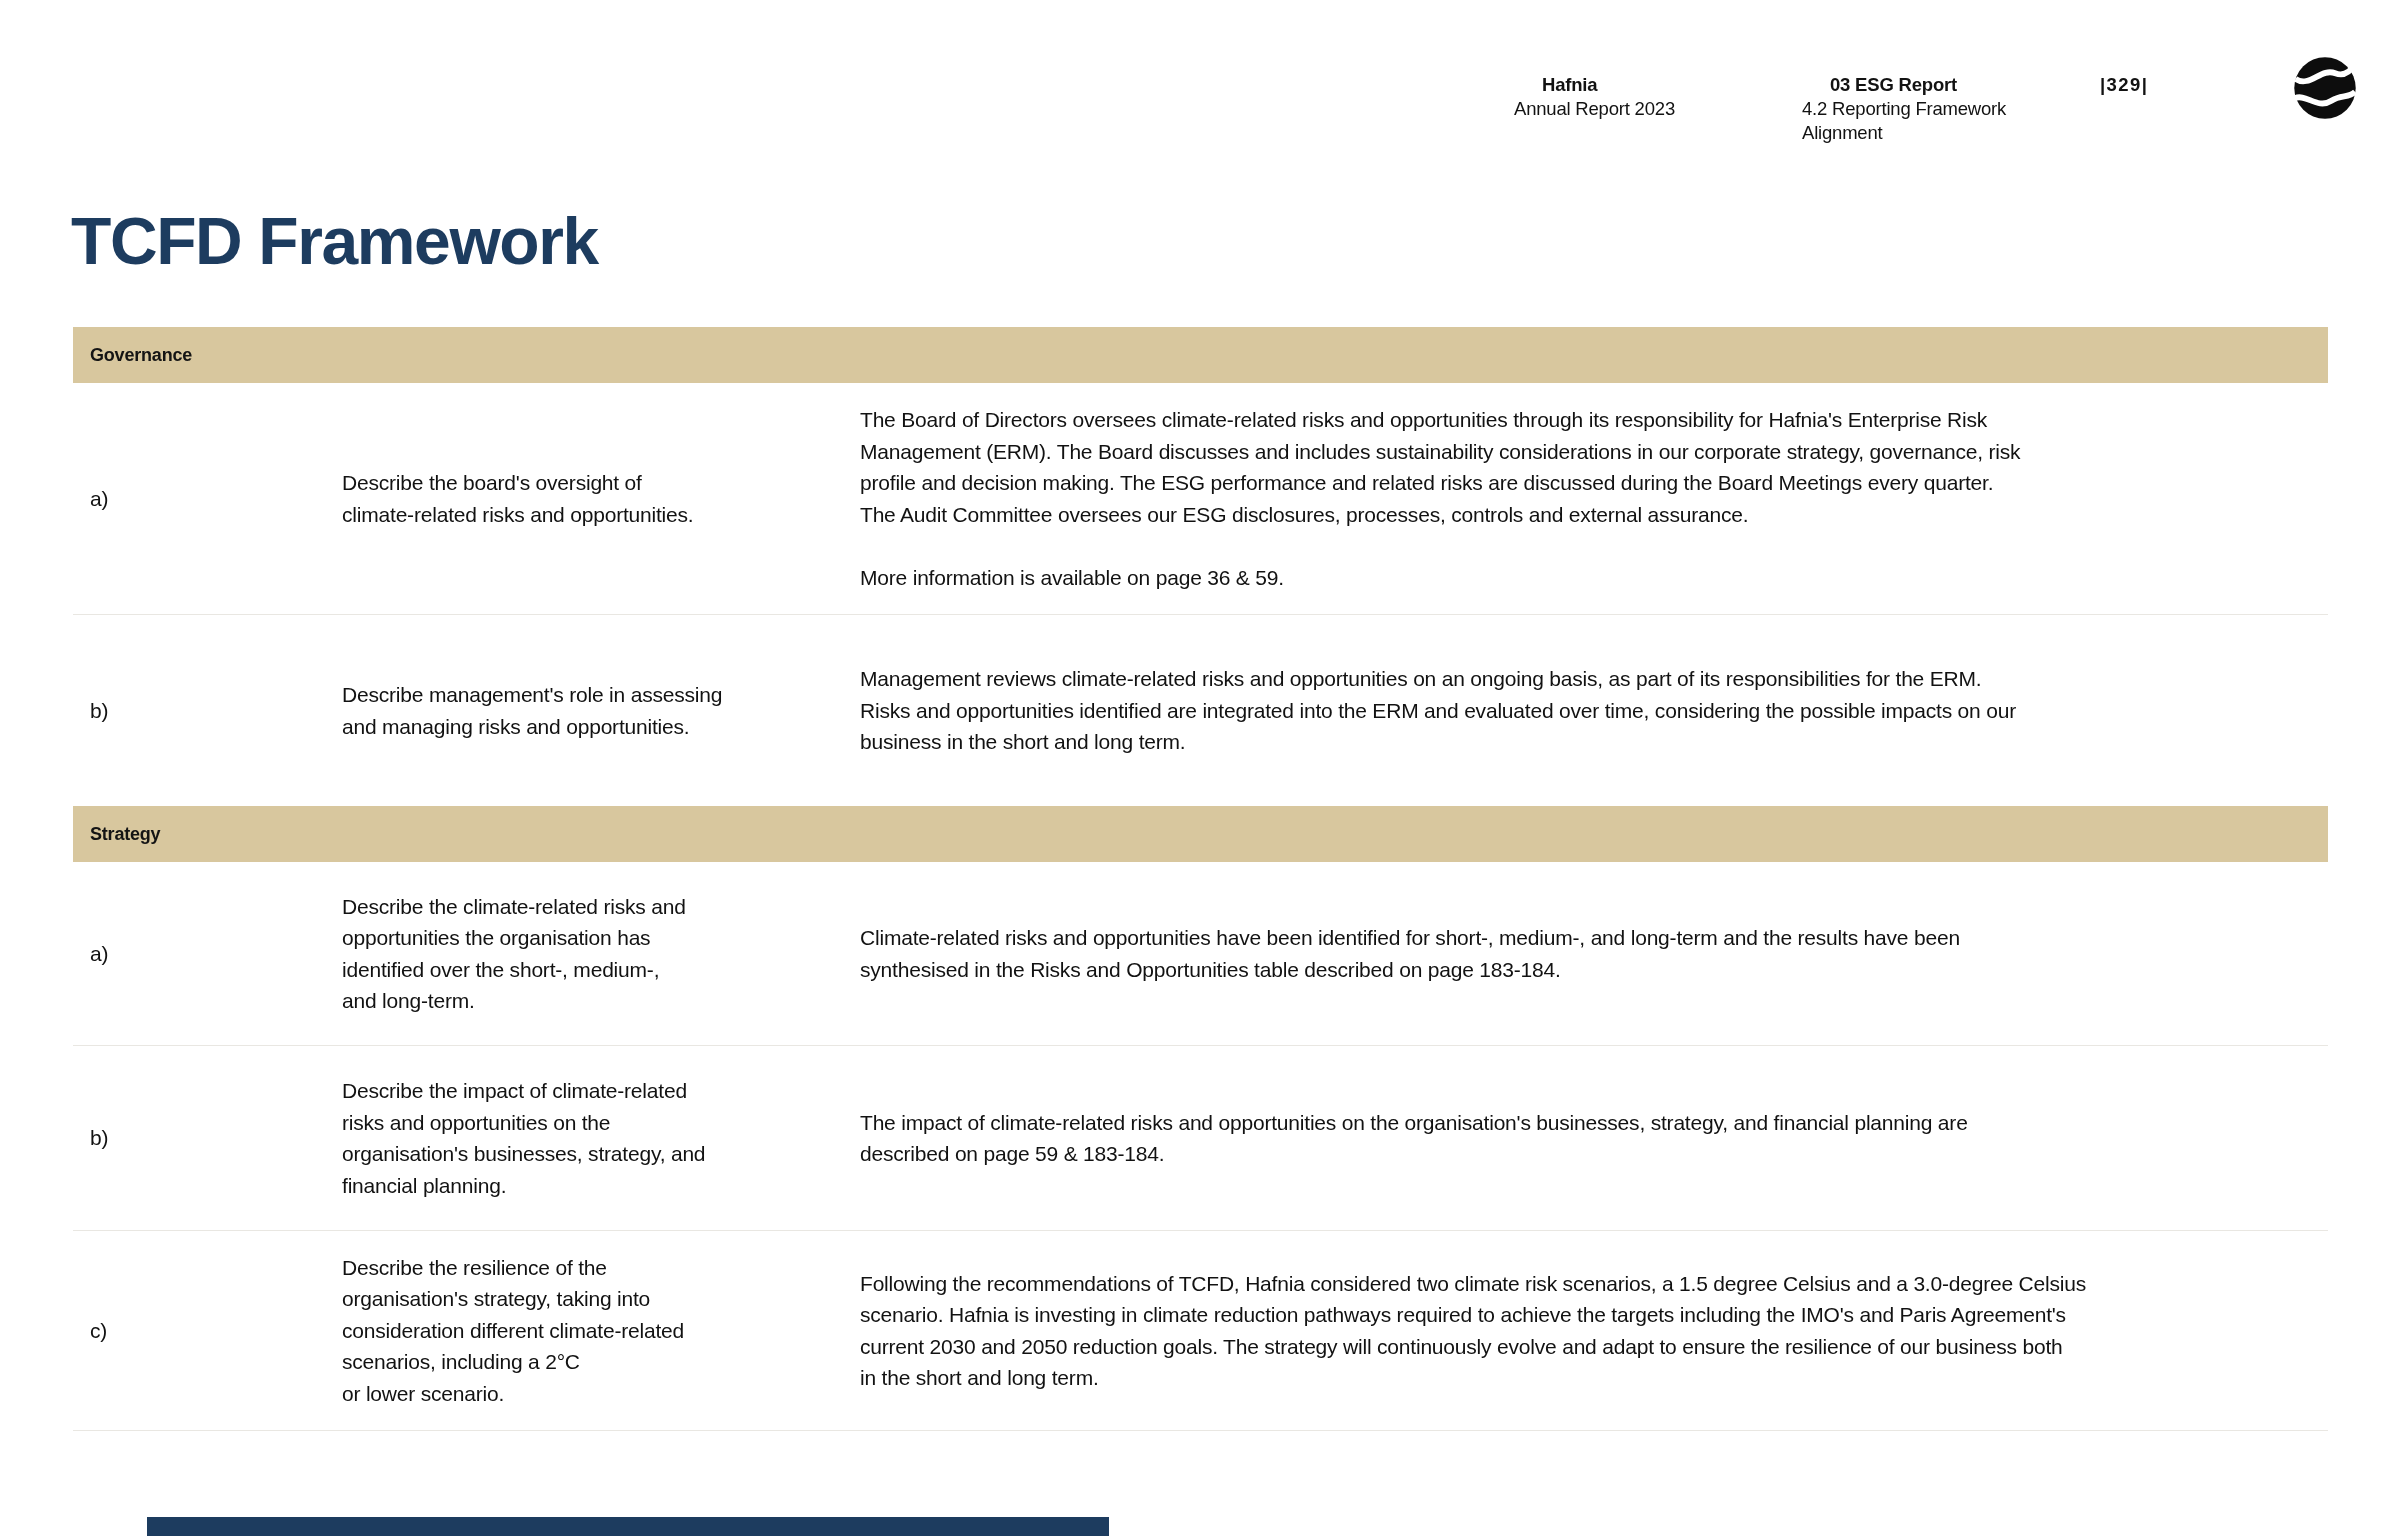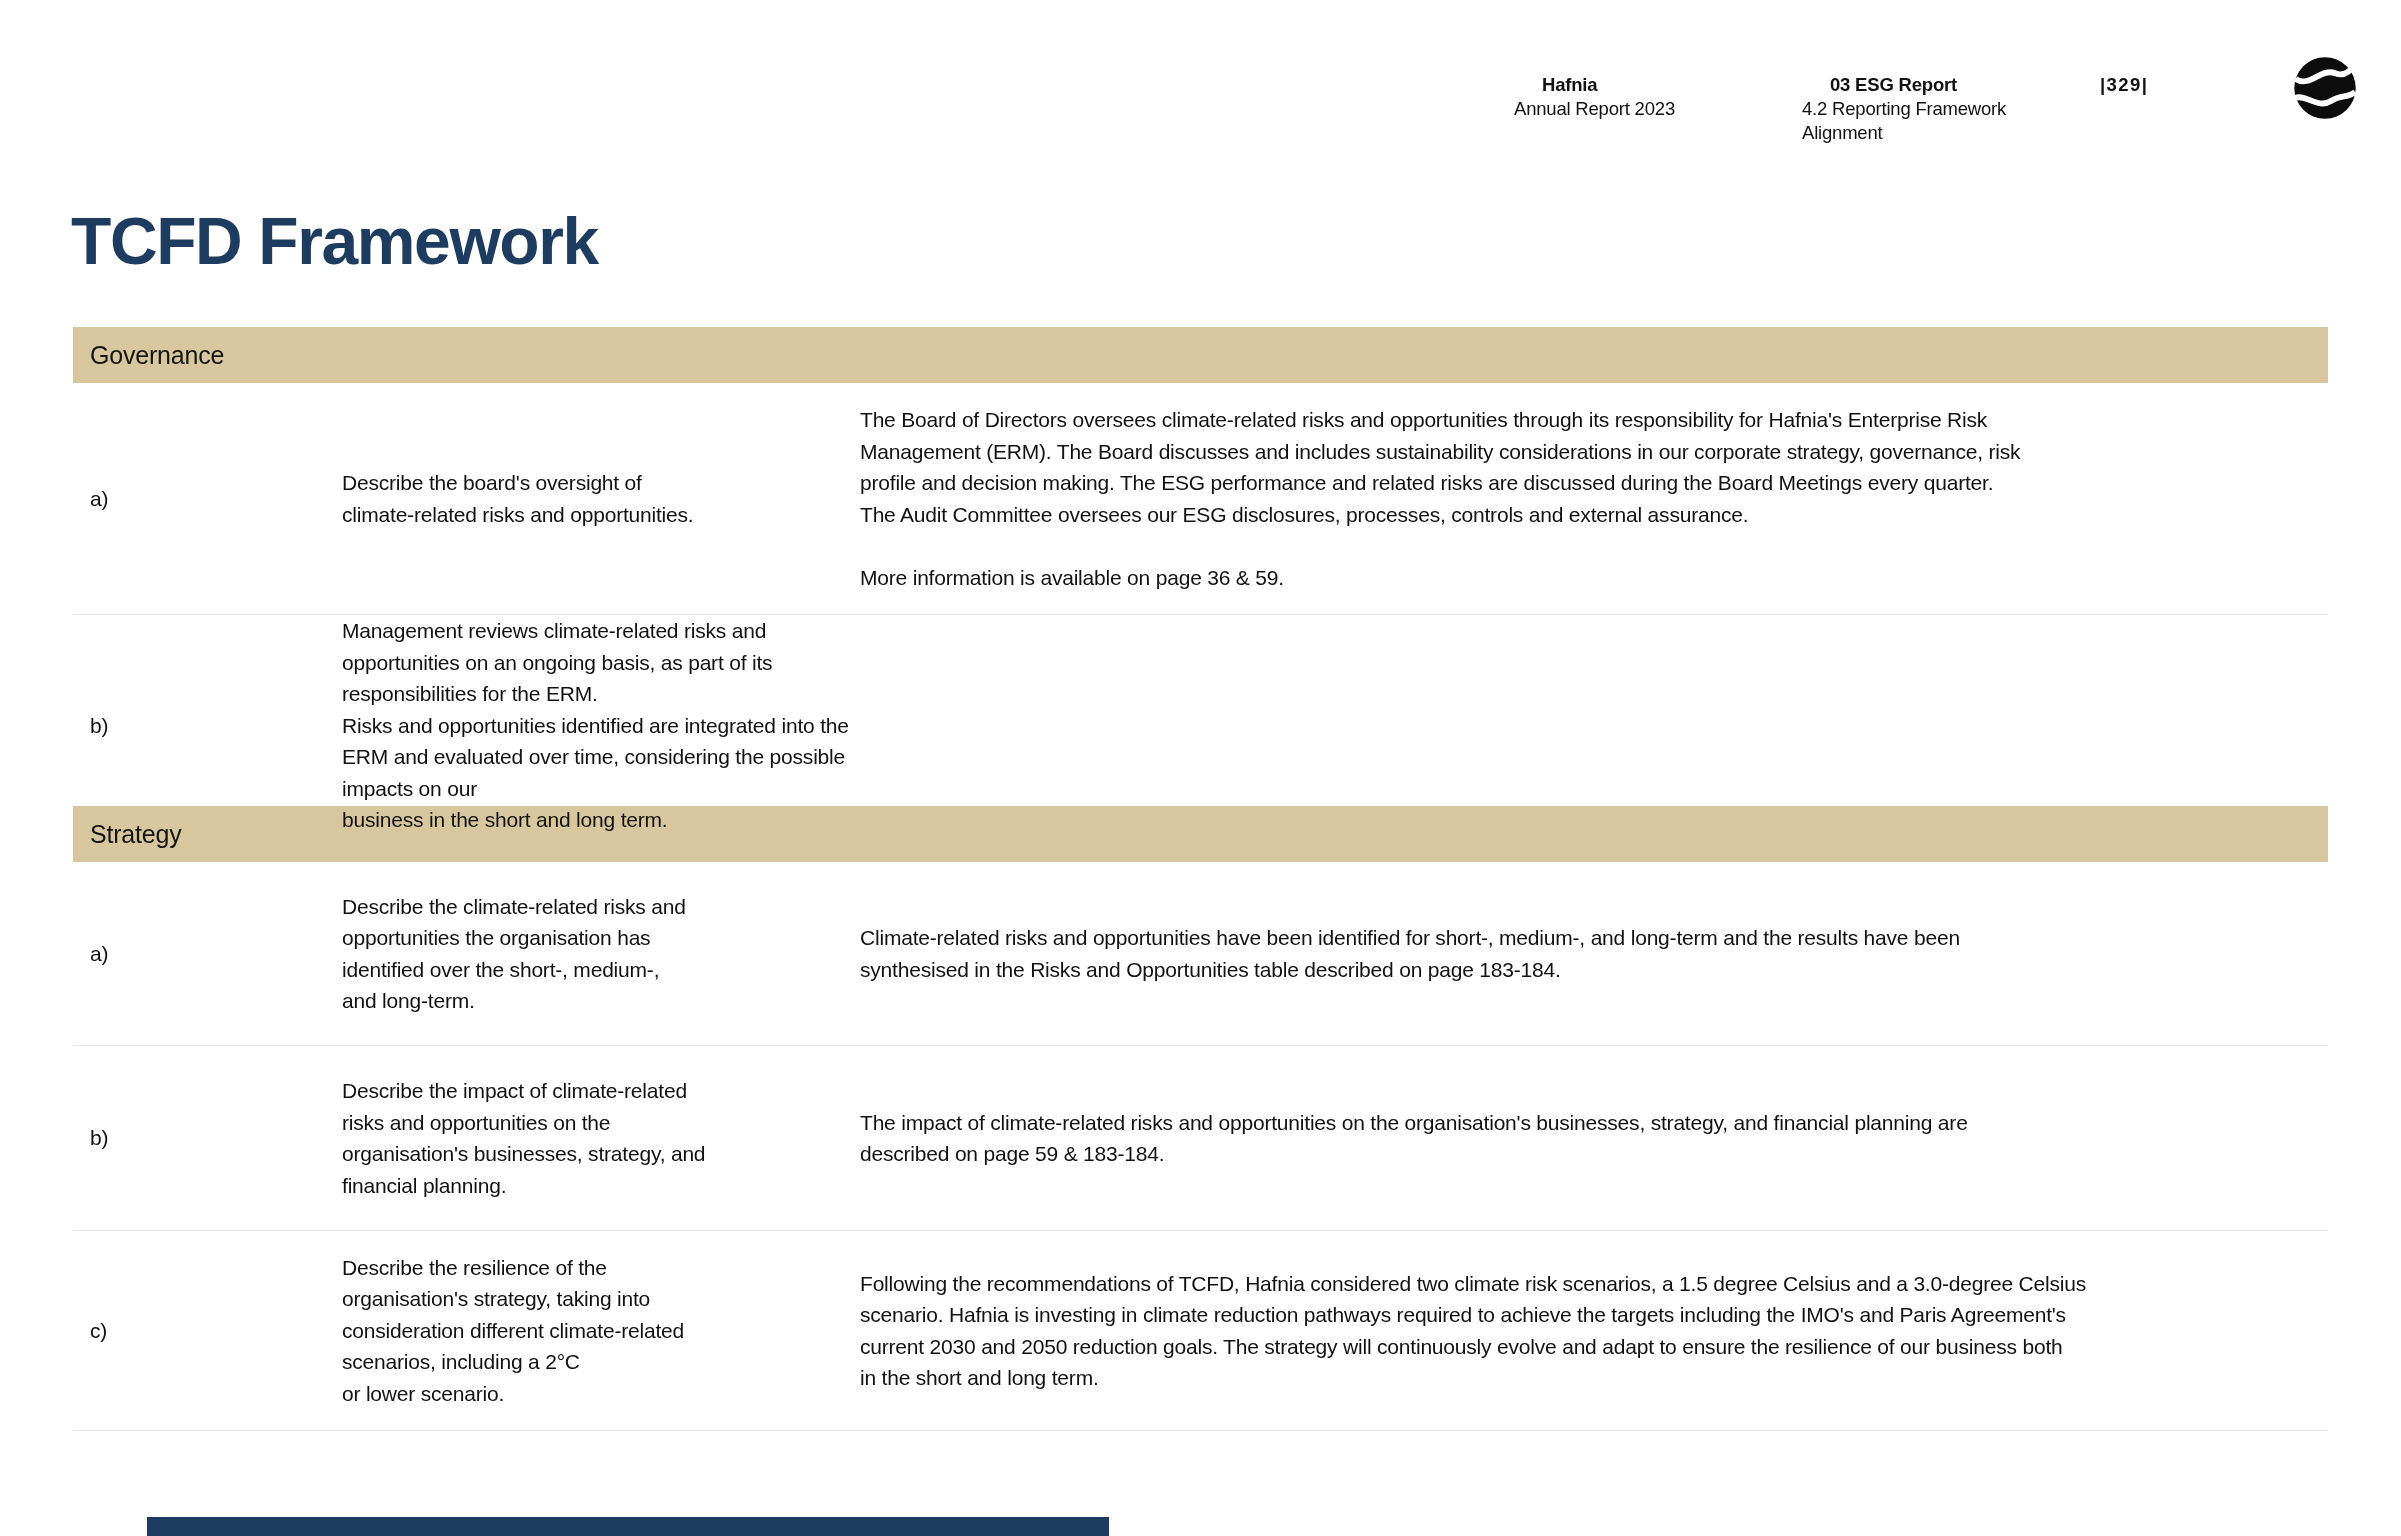--- a/index.html
+++ b/index.html
@@ -26,21 +26,21 @@
     font-size:66px; font-weight:bold; letter-spacing:-1.4px;
     color:var(--navy, #1d3c5f);
   }
 
   
   .tcfd-table { position:absolute; left:73px; top:327px; width:2255px; }
 
   .section-bar {
     height:56px; background:var(--tan, #d8c79e);
     display:flex; align-items:center; padding-left:17px;
-    font-size:25px; font-weight:normal; color:#141414;
+    font-size:18px; font-weight:bold; color:#141414;
   }
 
   .t-row {
     display:grid;
     grid-template-columns:269px 518px 1fr;
     align-items:center;
     font-size:21px; line-height:31.5px;
   }
   .t-row .cell-label   { padding-left:17px; align-self:center; }
   .t-row .cell-disc    { white-space:pre-line; }
@@ -100,20 +100,22 @@
     <div class="cell-resp">The Board of Directors oversees climate-related risks and opportunities through its responsibility for Hafnia's Enterprise Risk
 Management (ERM). The Board discusses and includes sustainability considerations in our corporate strategy, governance, risk
 profile and decision making. The ESG performance and related risks are discussed during the Board Meetings every quarter.
 The Audit Committee oversees our ESG disclosures, processes, controls and external assurance.
 
 More information is available on page 36 &amp; 59.</div>
   </div>
 
   <div class="t-row h-gb row-divider-top">
     <div class="cell-label">b)</div>
+    <div class="cell-disc">Describe management's role in assessing
+and managing risks and opportunities.</div>
     <div class="cell-resp">Management reviews climate-related risks and opportunities on an ongoing basis, as part of its responsibilities for the ERM.
 Risks and opportunities identified are integrated into the ERM and evaluated over time, considering the possible impacts on our
 business in the short and long term.</div>
   </div>
 
   <div class="section-bar">
     <span>Strategy</span>
   </div>
 
   <div class="t-row h-sa">

